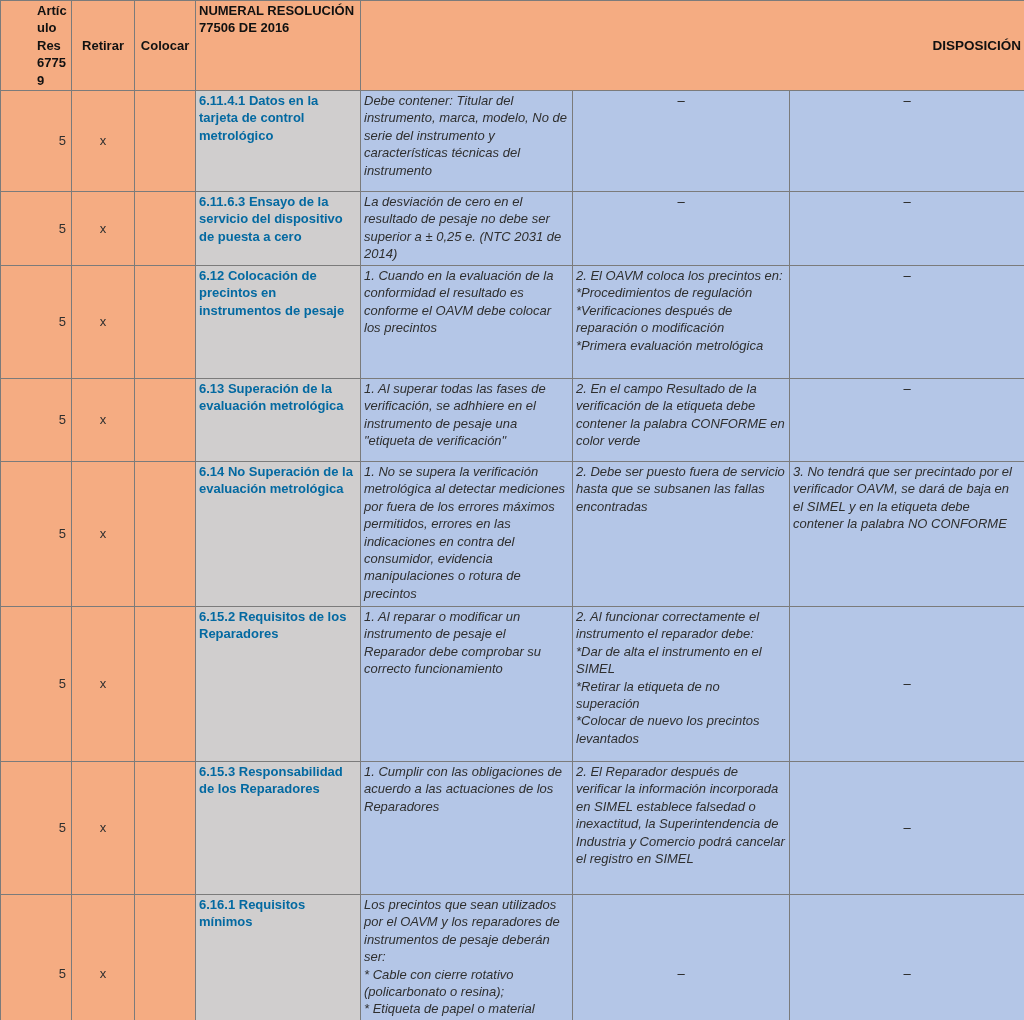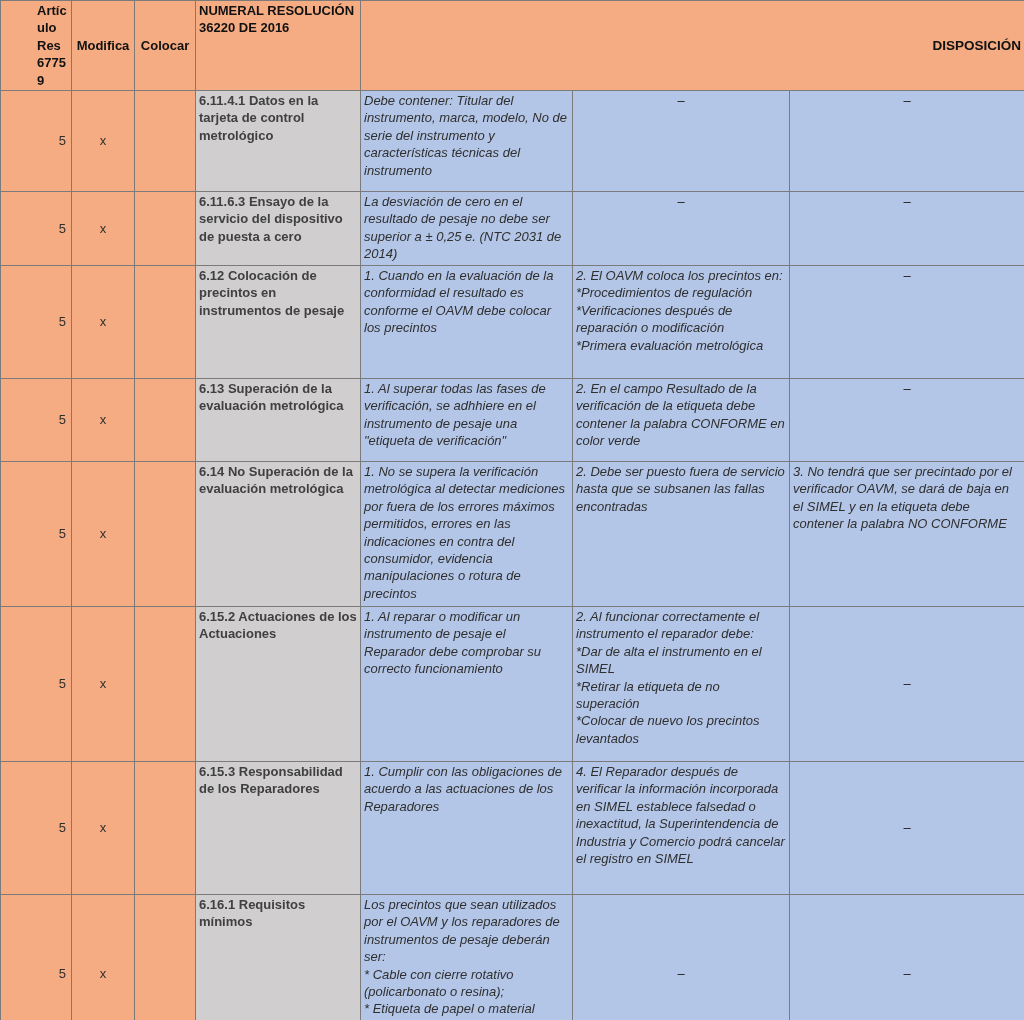--- a/index.html
+++ b/index.html
@@ -27,21 +27,21 @@
   .bg-orange{background:var(--c-orange);}
   .bg-gray{background:var(--c-gray);}
   .bg-blue{background:var(--c-blue);font-style:italic;}
   th.h-articulo{text-align:left;vertical-align:top;padding-left:36px;}
   th.h-mod{text-align:center;vertical-align:middle;}
   th.h-numeral{text-align:left;vertical-align:top;}
   th.h-disp{text-align:right;vertical-align:middle;font-size:13.5px;}
   td.c-articulo{text-align:right;vertical-align:middle;padding-right:5px;}
   td.c-modifica{text-align:center;vertical-align:middle;}
   td.c-adiciona{vertical-align:middle;}
-  td.c-numeral{font-weight:bold;color:#404040;}
+  td.c-numeral{font-weight:bold;color:#0369a1;}
   td.dash{text-align:center;}
   tbody tr:nth-child(-n+5) td.dash{vertical-align:top;}
   tbody tr:nth-child(n+6) td.dash{vertical-align:middle;}
   thead tr{height:57px;}
   tbody tr:nth-child(1){height:101px;}
   tbody tr:nth-child(2){height:74px;}
   tbody tr:nth-child(3){height:113px;}
   tbody tr:nth-child(4){height:83px;}
   tbody tr:nth-child(5){height:145px;}
   tbody tr:nth-child(6){height:155px;}
@@ -58,23 +58,23 @@
       <col style="width:63px">
       <col style="width:61px">
       <col style="width:165px">
       <col style="width:212px">
       <col style="width:217px">
       <col style="width:235px">
     </colgroup>
     <thead>
       <tr>
         <th class="bg-orange h-articulo">Artículo Res 67759</th>
-        <th class="bg-orange h-mod">Modifica</th>
+        <th class="bg-orange h-mod">Retirar</th>
         <th class="bg-orange h-mod">Colocar</th>
-        <th class="bg-orange h-numeral">NUMERAL RESOLUCIÓN 36220 DE 2016</th>
+        <th class="bg-orange h-numeral">NUMERAL RESOLUCIÓN 77506 DE 2016</th>
         <th class="bg-orange h-disp" colspan="3">DISPOSICIÓN</th>
       </tr>
     </thead>
     <tbody>
         <tr>
     <td class="bg-orange c-articulo">5</td>
     <td class="bg-orange c-modifica">x</td>
     <td class="bg-orange c-adiciona"></td>
     <td class="bg-gray c-numeral">6.11.4.1 Datos en la tarjeta de control metrológico</td>
     <td class="bg-blue c-disp">Debe contener: Titular del instrumento, marca, modelo, No de serie del instrumento y características técnicas del instrumento</td>
@@ -117,35 +117,35 @@
     <td class="bg-orange c-adiciona"></td>
     <td class="bg-gray c-numeral">6.14 No Superación de la evaluación metrológica</td>
     <td class="bg-blue c-disp">1. No se supera la verificación metrológica al detectar mediciones por fuera de los errores máximos permitidos, errores en las indicaciones en contra del consumidor, evidencia manipulaciones o rotura de precintos</td>
     <td class="bg-blue c-disp">2. Debe ser puesto fuera de servicio hasta que se subsanen las fallas encontradas</td>
     <td class="bg-blue c-disp">3. No tendrá que ser precintado por el verificador OAVM, se dará de baja en el SIMEL y en la etiqueta debe contener la palabra NO CONFORME</td>
   </tr>
         <tr>
     <td class="bg-orange c-articulo">5</td>
     <td class="bg-orange c-modifica">x</td>
     <td class="bg-orange c-adiciona"></td>
-    <td class="bg-gray c-numeral">6.15.2 Actuaciones de los Actuaciones</td>
+    <td class="bg-gray c-numeral">6.15.2 Requisitos de los Reparadores</td>
     <td class="bg-blue c-disp">1. Al reparar o modificar un instrumento de pesaje el Reparador debe comprobar su correcto funcionamiento</td>
     <td class="bg-blue c-disp">2. Al funcionar correctamente el instrumento el reparador debe:
 *Dar de alta el instrumento en el SIMEL
 *Retirar la etiqueta de no superación
 *Colocar de nuevo los precintos levantados</td>
     <td class="bg-blue c-disp dash">–</td>
   </tr>
         <tr>
     <td class="bg-orange c-articulo">5</td>
     <td class="bg-orange c-modifica">x</td>
     <td class="bg-orange c-adiciona"></td>
     <td class="bg-gray c-numeral">6.15.3 Responsabilidad de los Reparadores</td>
     <td class="bg-blue c-disp">1. Cumplir con las obligaciones de acuerdo a las actuaciones de los Reparadores</td>
-    <td class="bg-blue c-disp">4. El Reparador después de verificar la información incorporada en SIMEL establece falsedad o inexactitud, la Superintendencia de Industria y Comercio podrá cancelar el registro en SIMEL</td>
+    <td class="bg-blue c-disp">2. El Reparador después de verificar la información incorporada en SIMEL establece falsedad o inexactitud, la Superintendencia de Industria y Comercio podrá cancelar el registro en SIMEL</td>
     <td class="bg-blue c-disp dash">–</td>
   </tr>
         <tr>
     <td class="bg-orange c-articulo">5</td>
     <td class="bg-orange c-modifica">x</td>
     <td class="bg-orange c-adiciona"></td>
     <td class="bg-gray c-numeral">6.16.1 Requisitos mínimos</td>
     <td class="bg-blue c-disp">Los precintos que sean utilizados por el OAVM y los reparadores de instrumentos de pesaje deberán ser:
 * Cable con cierre rotativo (policarbonato o resina);
 * Etiqueta de papel o material plástico  (acetato destructible).</td>

